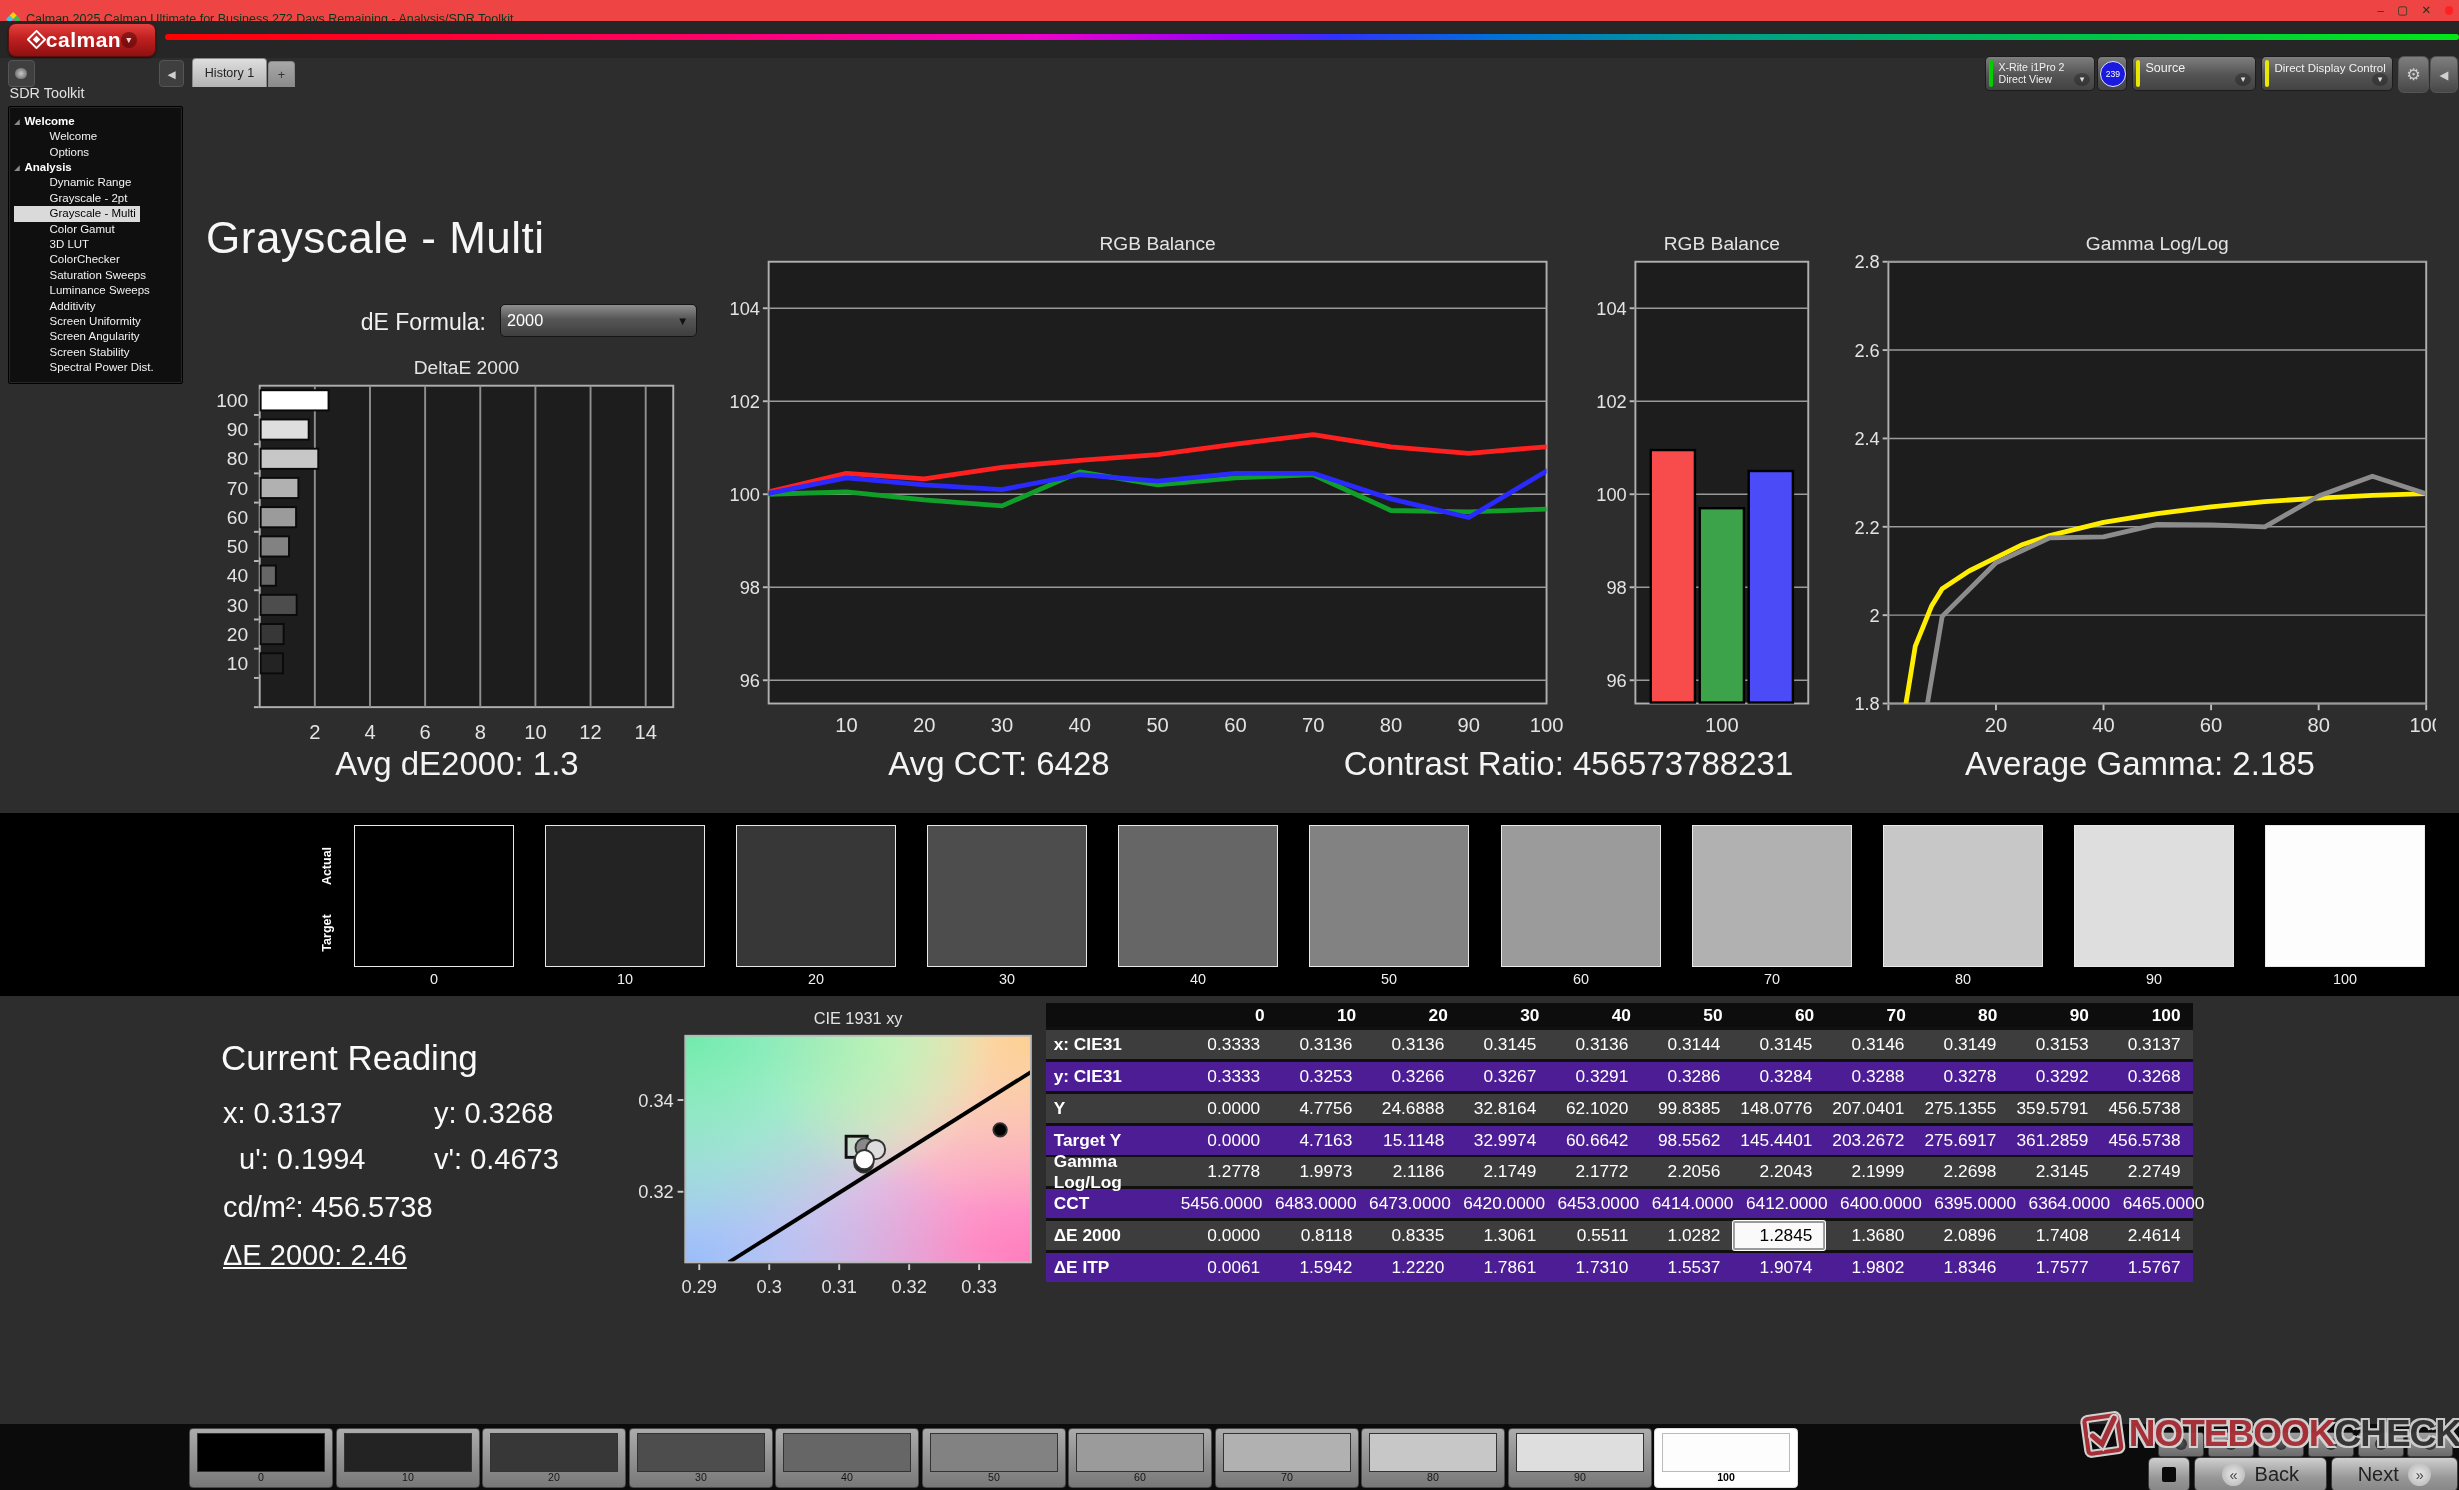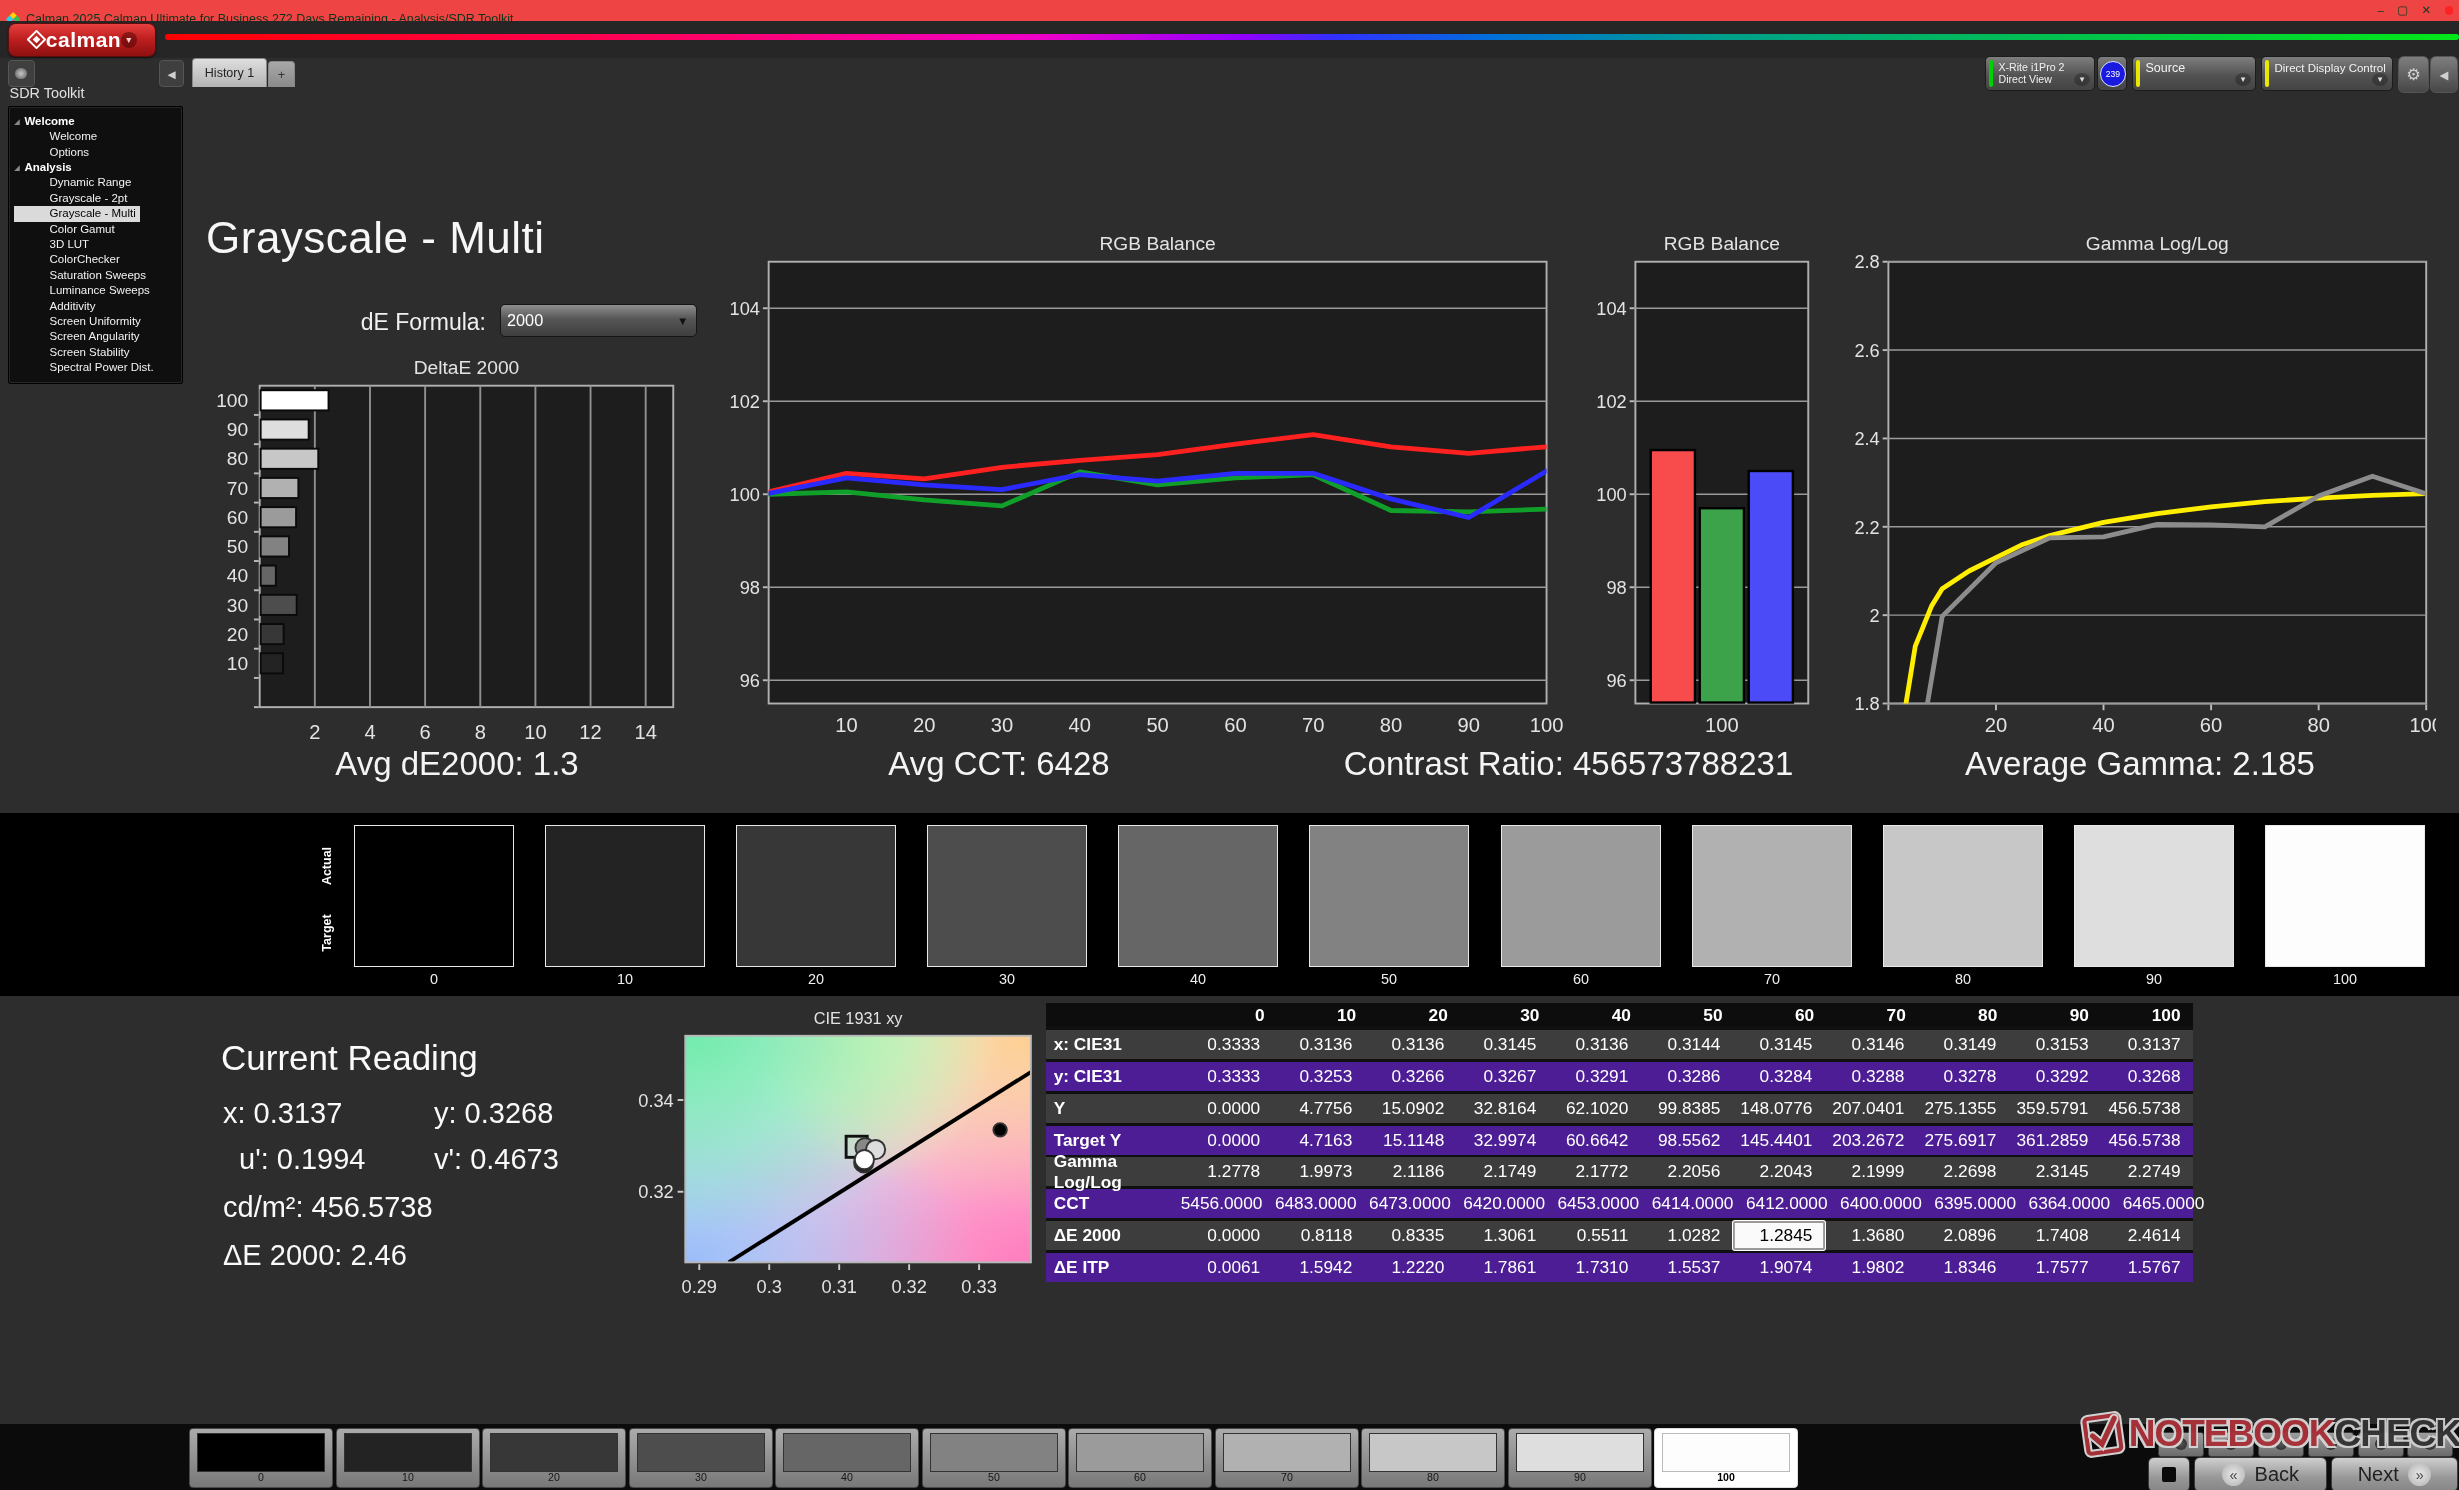--- a/index.html
+++ b/index.html
@@ -393,21 +393,21 @@
         <div class="gslabel" style="left:2265px;width:160px;">100</div>
       </div>
   </div>
 
   <div class="abs crtitle" style="left:221px;top:1038px;">Current Reading</div>
   <div class="abs crline" style="left:223px;top:1097px;">x: 0.3137</div>
   <div class="abs crline" style="left:434px;top:1097px;">y: 0.3268</div>
   <div class="abs crline" style="left:223px;top:1143px;margin-left:16px;">u': 0.1994</div>
   <div class="abs crline" style="left:434px;top:1143px;">v': 0.4673</div>
   <div class="abs crline" style="left:223px;top:1191px;">cd/m²: 456.5738</div>
-  <div class="abs crline" style="left:223px;top:1239px;">ΔE 2000: 2.46</div>
+  <div class="abs crline" style="left:223px;top:1239px;text-decoration:underline;">ΔE 2000: 2.46</div>
 
   <div class="abs ciebg" style="left:685px;top:1036px;width:346px;height:227px;"></div>
   <div class="abs chart" style="left:615px;top:1007px;"><svg width="442" height="288" viewBox="0 0 460 300">
         <defs>
           <clipPath id="clip4">
             <rect x="73" y="30" width="360" height="236"></rect>
           </clipPath>
         </defs>
         <path d="M 118.18218623481809 266 Q 266.11740890688276 173.31983805668003 433 67.74089068825893" fill="none" stroke="#000" stroke-width="4" clip-path="url(#clip4)"></path>
         <rect x="240.54251012145767" y="134.61133603238864" width="22" height="22" fill="none" stroke="#111" stroke-width="3"></rect>
@@ -474,21 +474,21 @@
         <div class="t-cell">0.3284</div>
         <div class="t-cell">0.3288</div>
         <div class="t-cell">0.3278</div>
         <div class="t-cell">0.3292</div>
         <div class="t-cell">0.3268</div>
       </div>
       <div class="t-row dark">
         <div class="t-label">Y</div>
         <div class="t-cell">0.0000</div>
         <div class="t-cell">4.7756</div>
-        <div class="t-cell">15.0902</div>
+        <div class="t-cell">24.6888</div>
         <div class="t-cell">32.8164</div>
         <div class="t-cell">62.1020</div>
         <div class="t-cell">99.8385</div>
         <div class="t-cell">148.0776</div>
         <div class="t-cell">207.0401</div>
         <div class="t-cell">275.1355</div>
         <div class="t-cell">359.5791</div>
         <div class="t-cell">456.5738</div>
       </div>
       <div class="t-row light">

